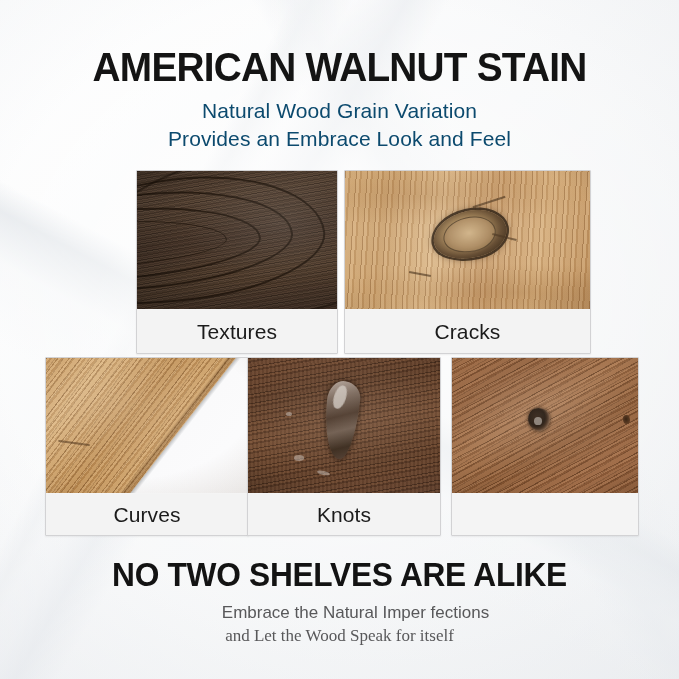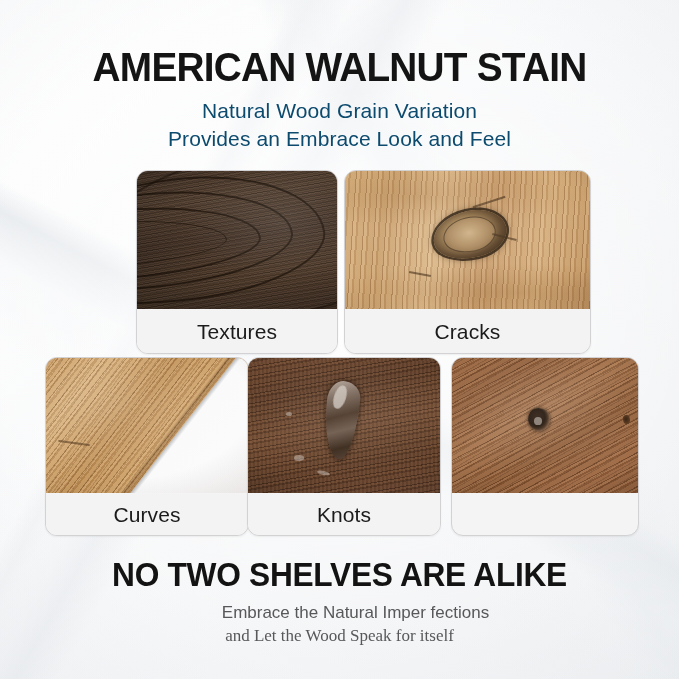--- a/index.html
+++ b/index.html
@@ -103,21 +103,21 @@
     font-weight: 400;
     color: #58585a;
   }
   .foot1 { top: 603px; margin-left: 32px; }
   .foot2 { top: 626px; font-family: Liberation Serif, serif; }
 
   
   .card {
     position: absolute;
     border: 1px solid #d2d2d4;
-    border-radius: 12px;
+    border-radius: 1px;
     background: #f4f4f4;
     overflow: hidden;
     box-shadow: 0 1px 2px rgba(0,0,0,0.06);
   }
   .card-photo {
     position: absolute;
     left: 0; right: 0; top: 0;
     overflow: hidden;
   }
   .card-label {

